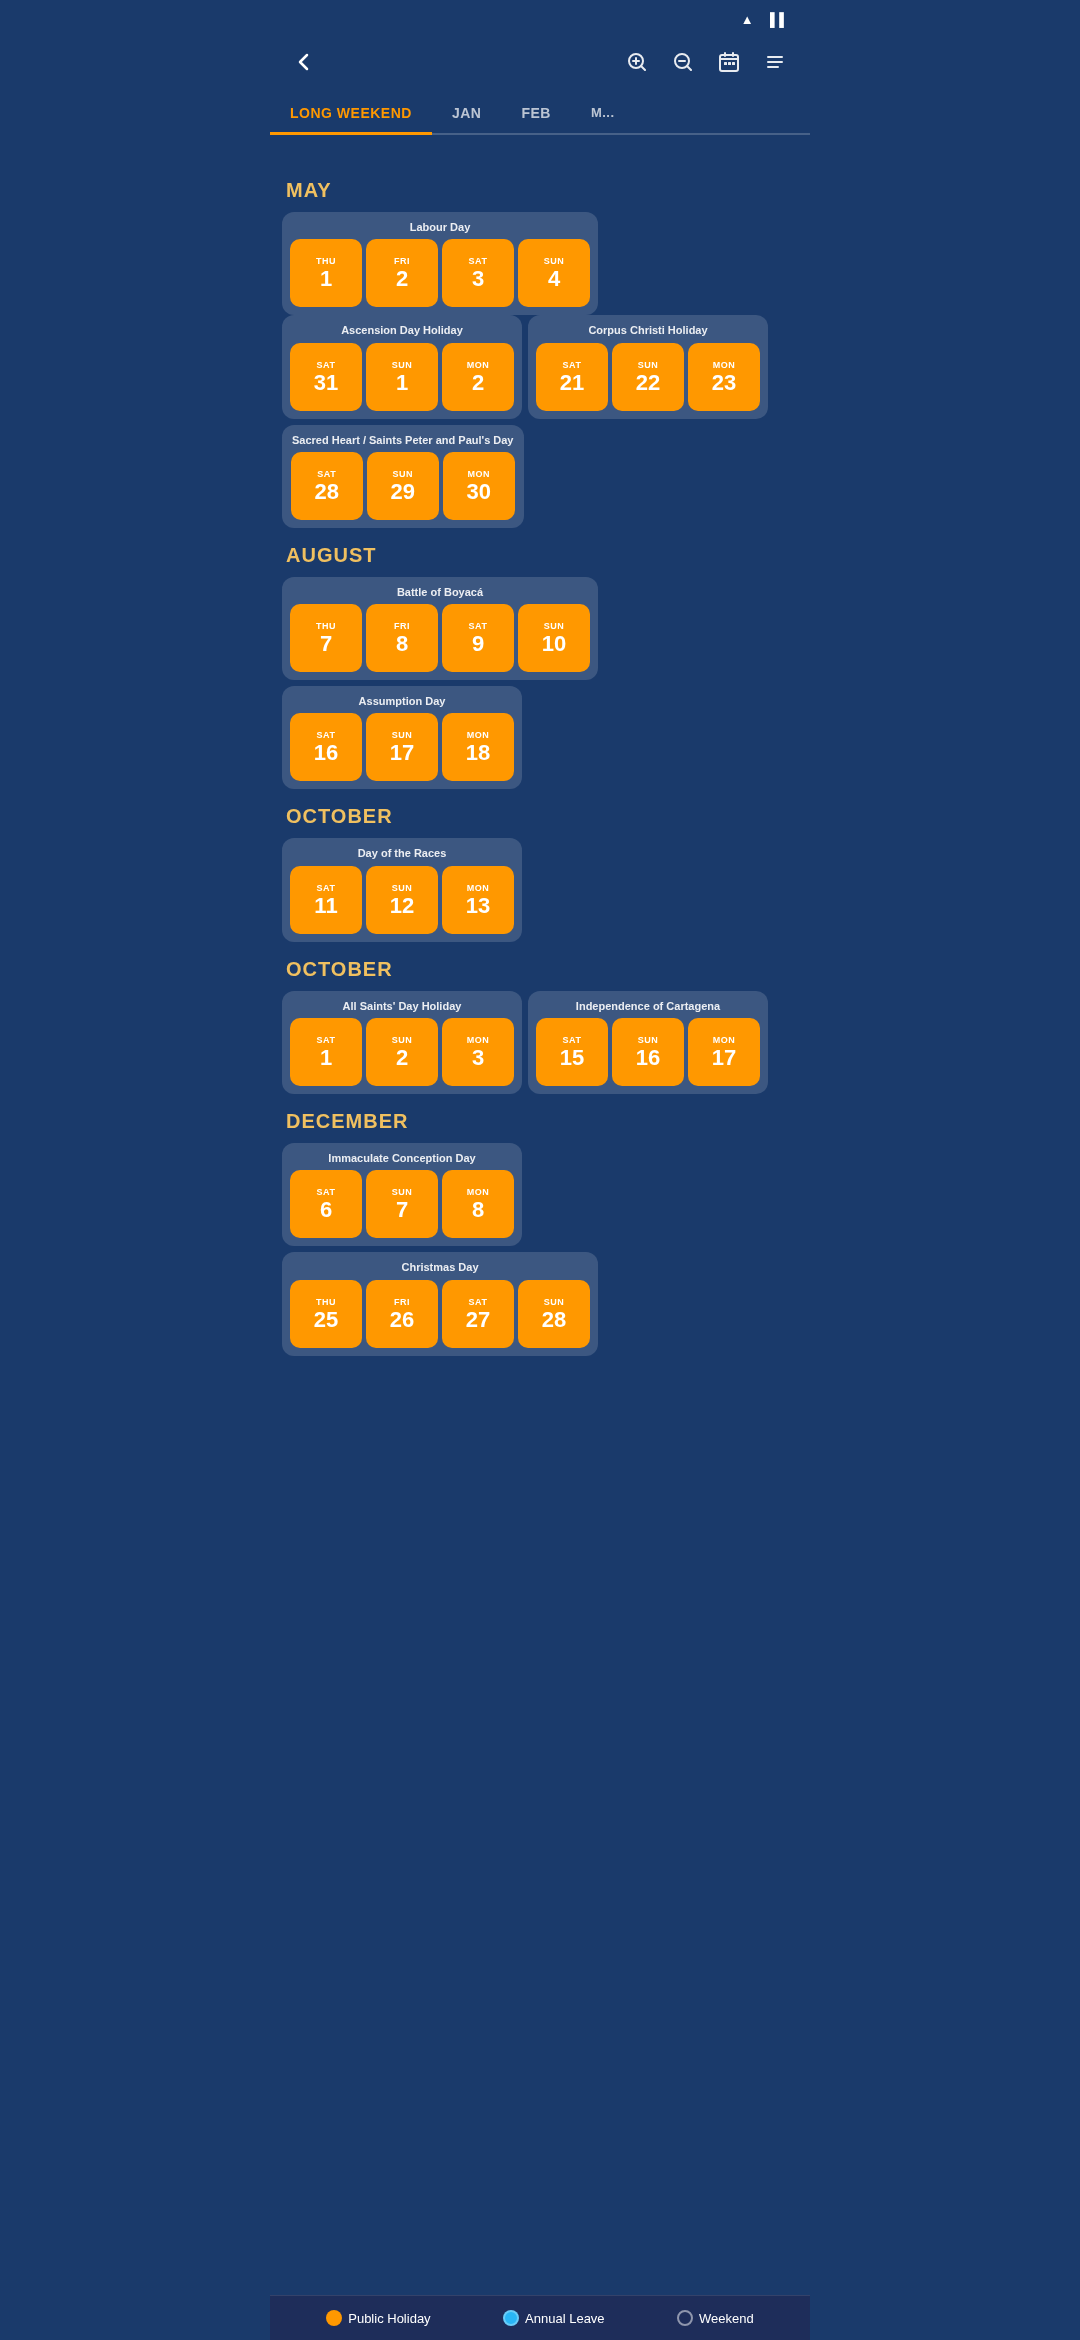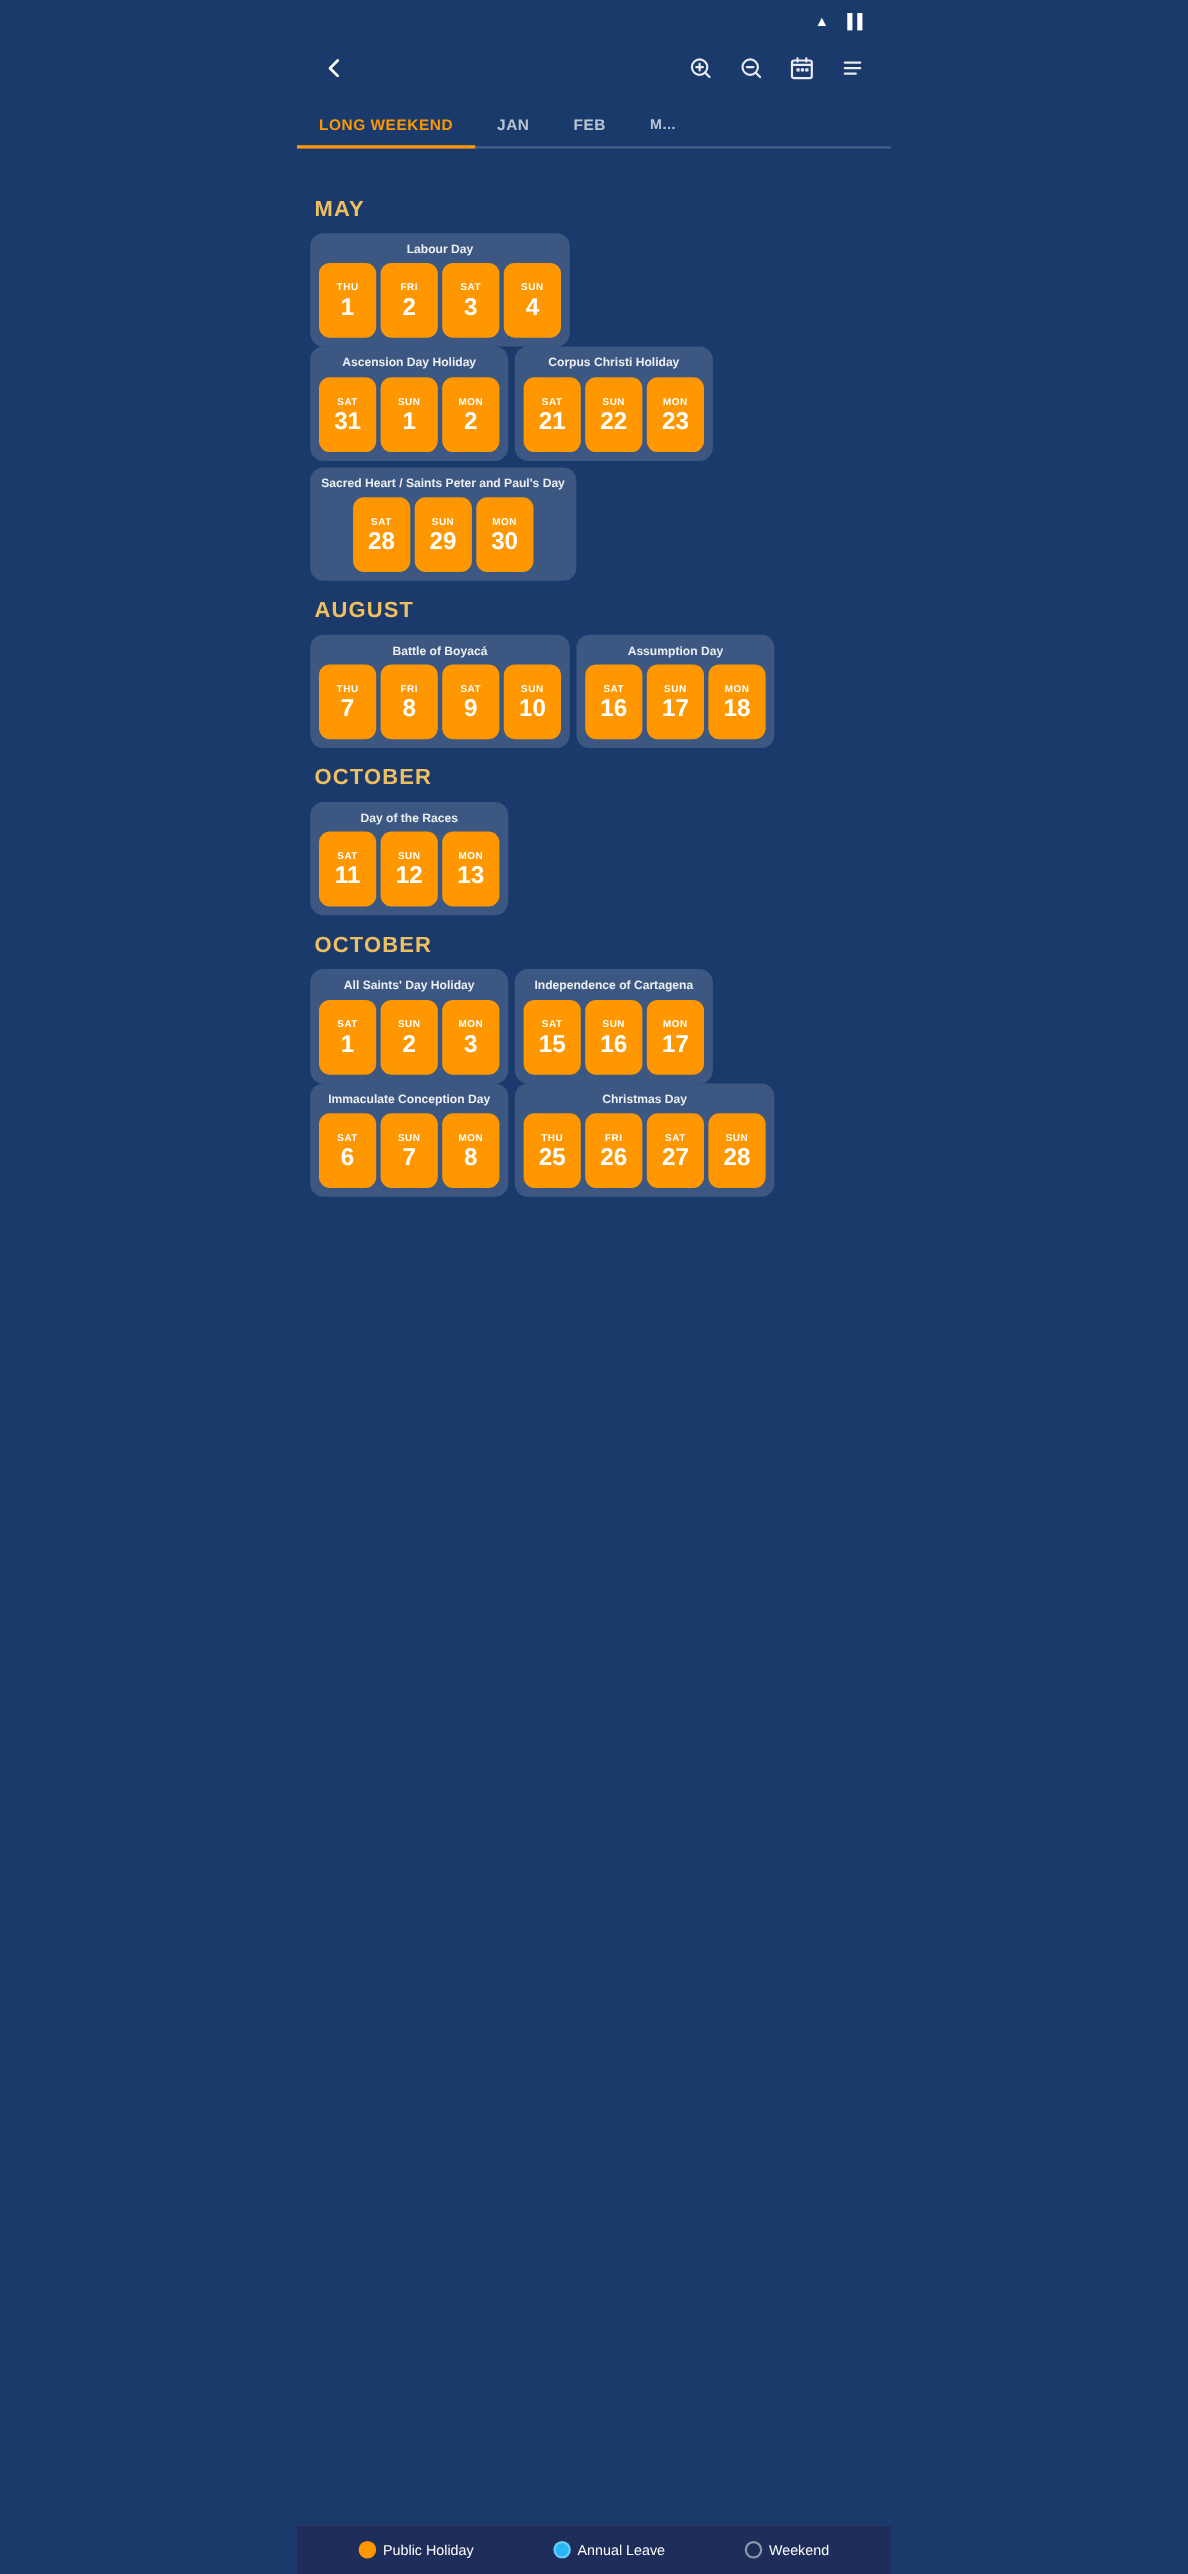--- a/index.html
+++ b/index.html
@@ -93,21 +93,21 @@
     .month-heading {
       font-size: 20px;
       font-weight: 700;
       color: #f0c060;
       margin: 16px 0 10px 4px;
       letter-spacing: 1px;
     }
 
     .day-block {
       border-radius: 10px;
-      width: 52px;
+      width: 72px;
       height: 68px;
       display: flex;
       flex-direction: column;
       align-items: center;
       justify-content: center;
       font-weight: 700;
     }
     .day-block .day-label {
       font-size: 9px;
       font-weight: 700;
@@ -412,20 +412,21 @@
             <div class="day-label">SUN</div>
             <div class="day-num">16</div>
           </div>
           <div class="day-block day-holiday">
             <div class="day-label">MON</div>
             <div class="day-num">17</div>
           </div>
         </div>
       </div>
     </div>
+    <div class="month-heading">DECEMBER</div>
     <div class="groups-container">
       <div class="group-card">
         <div class="group-title">Immaculate Conception Day</div>
         <div class="group-days">
           <div class="day-block day-holiday">
             <div class="day-label">SAT</div>
             <div class="day-num">6</div>
           </div>
           <div class="day-block day-holiday">
             <div class="day-label">SUN</div>

